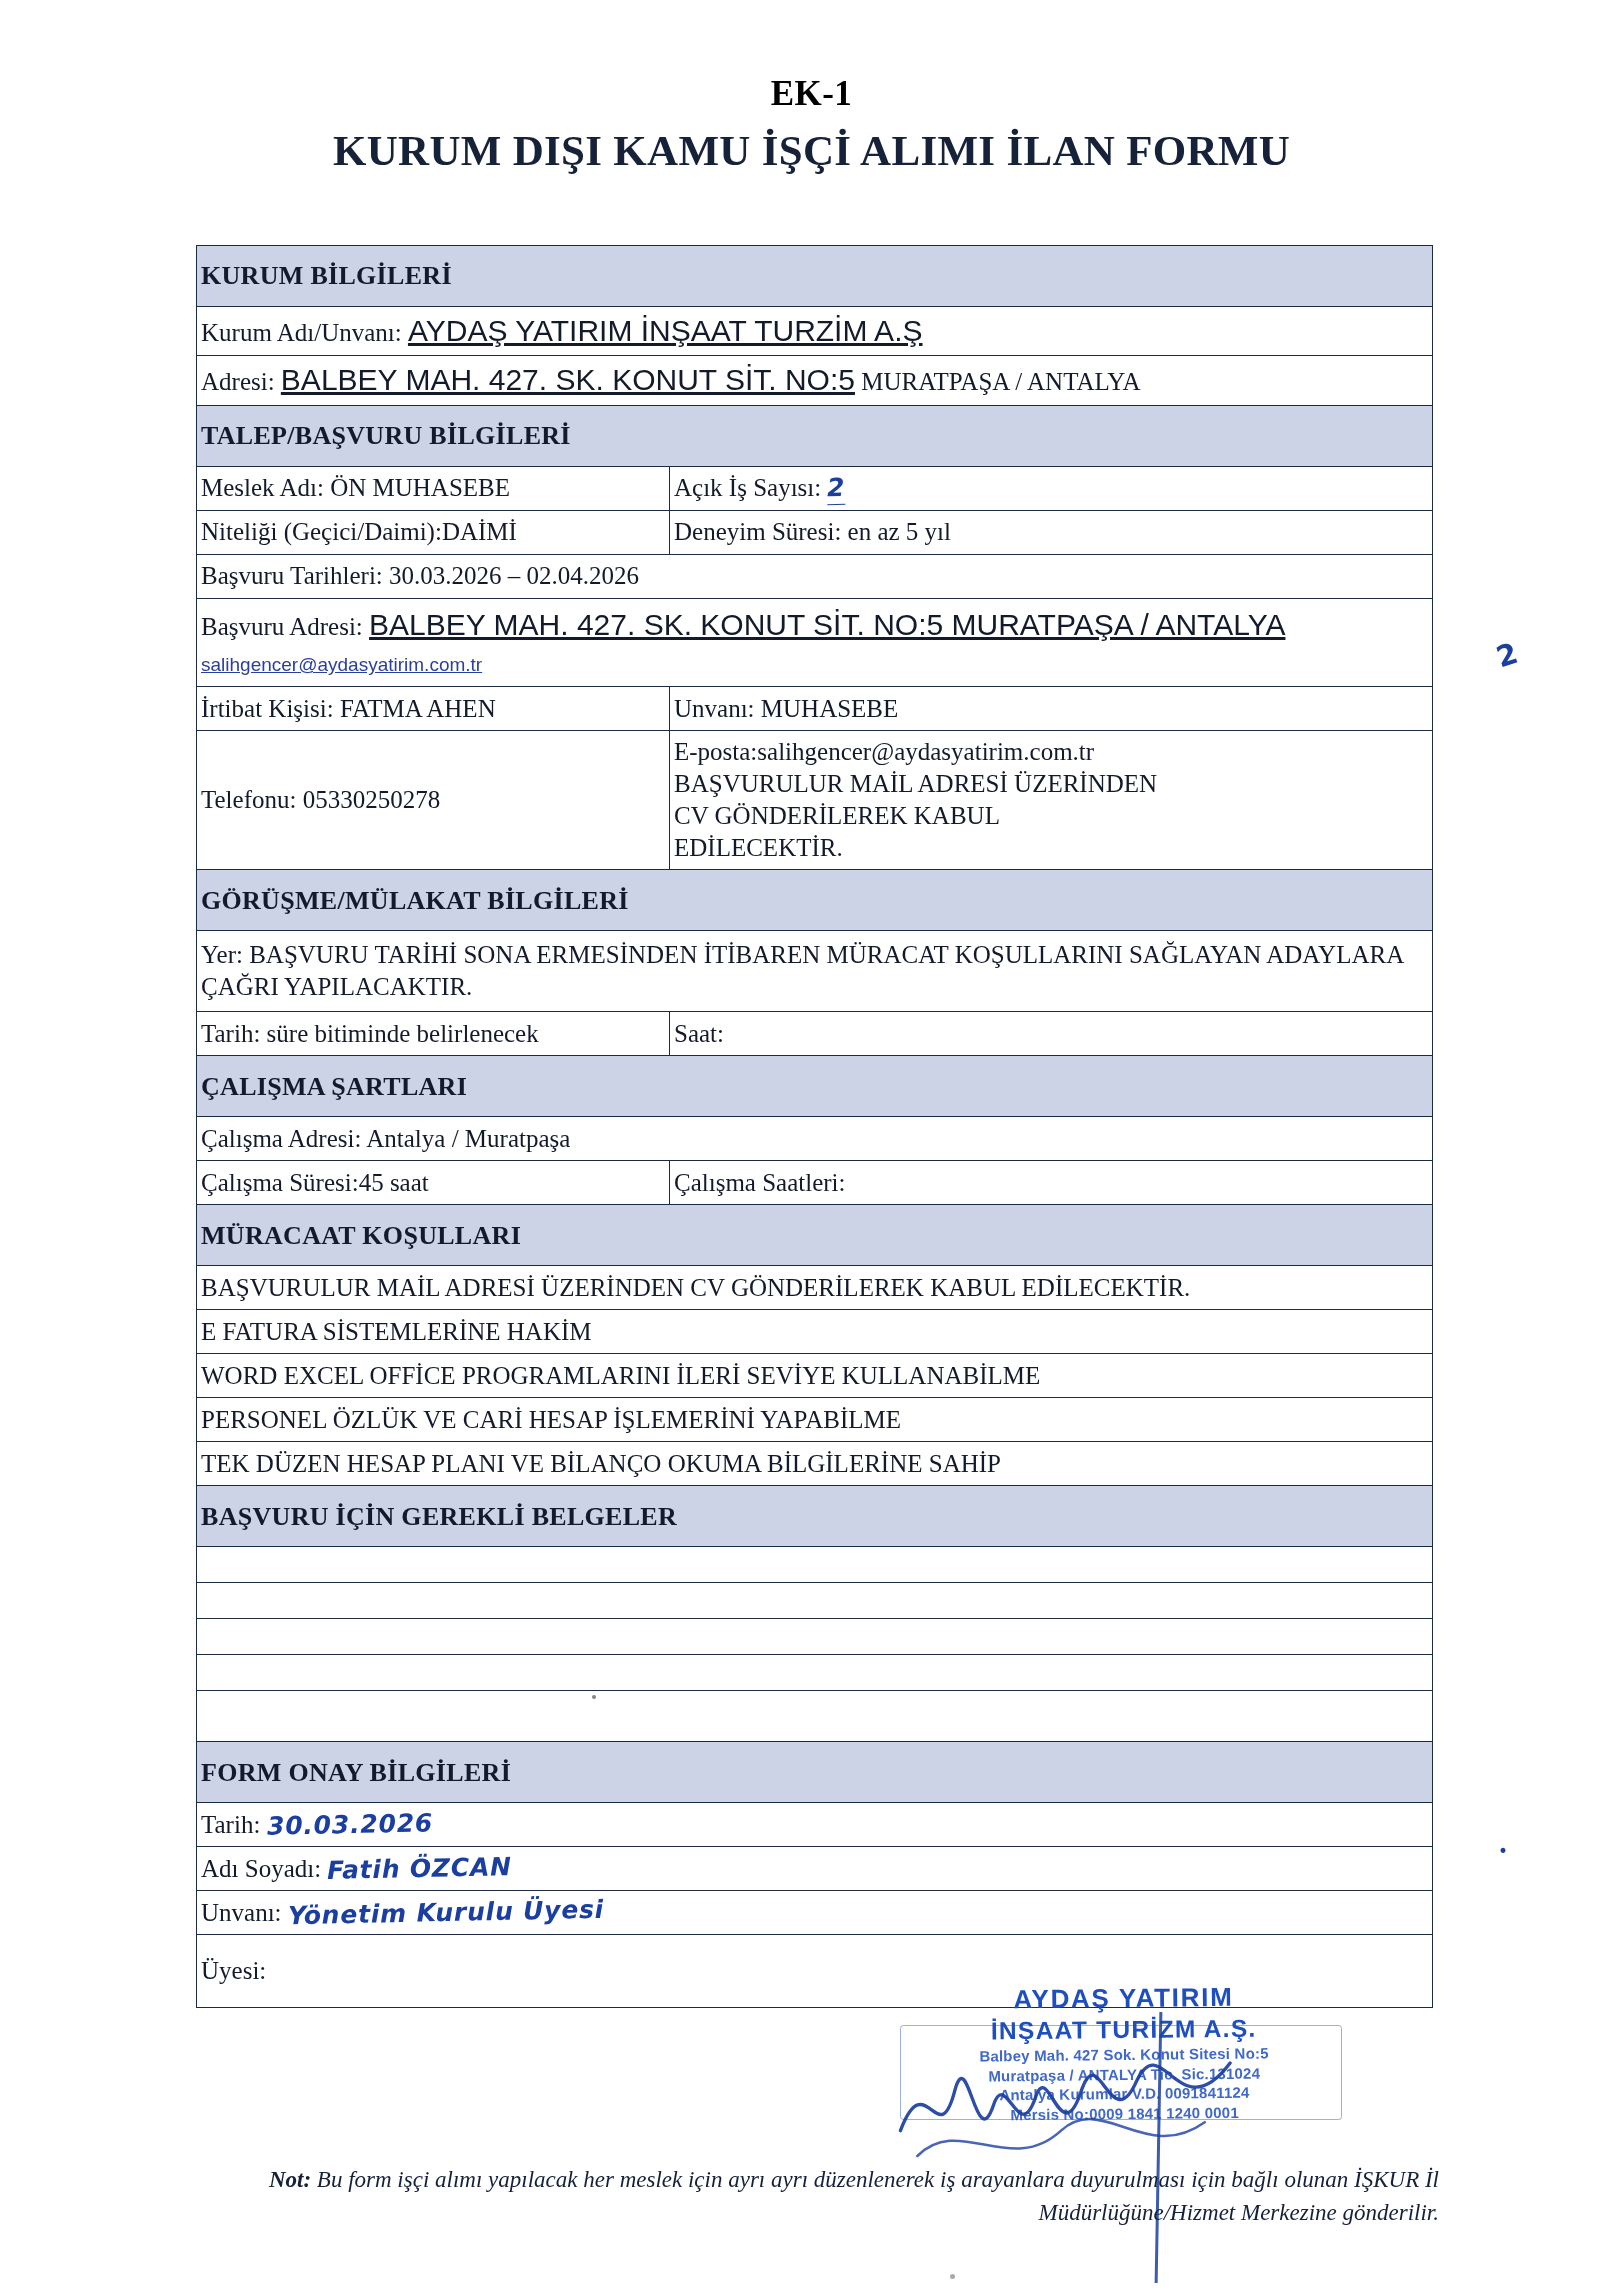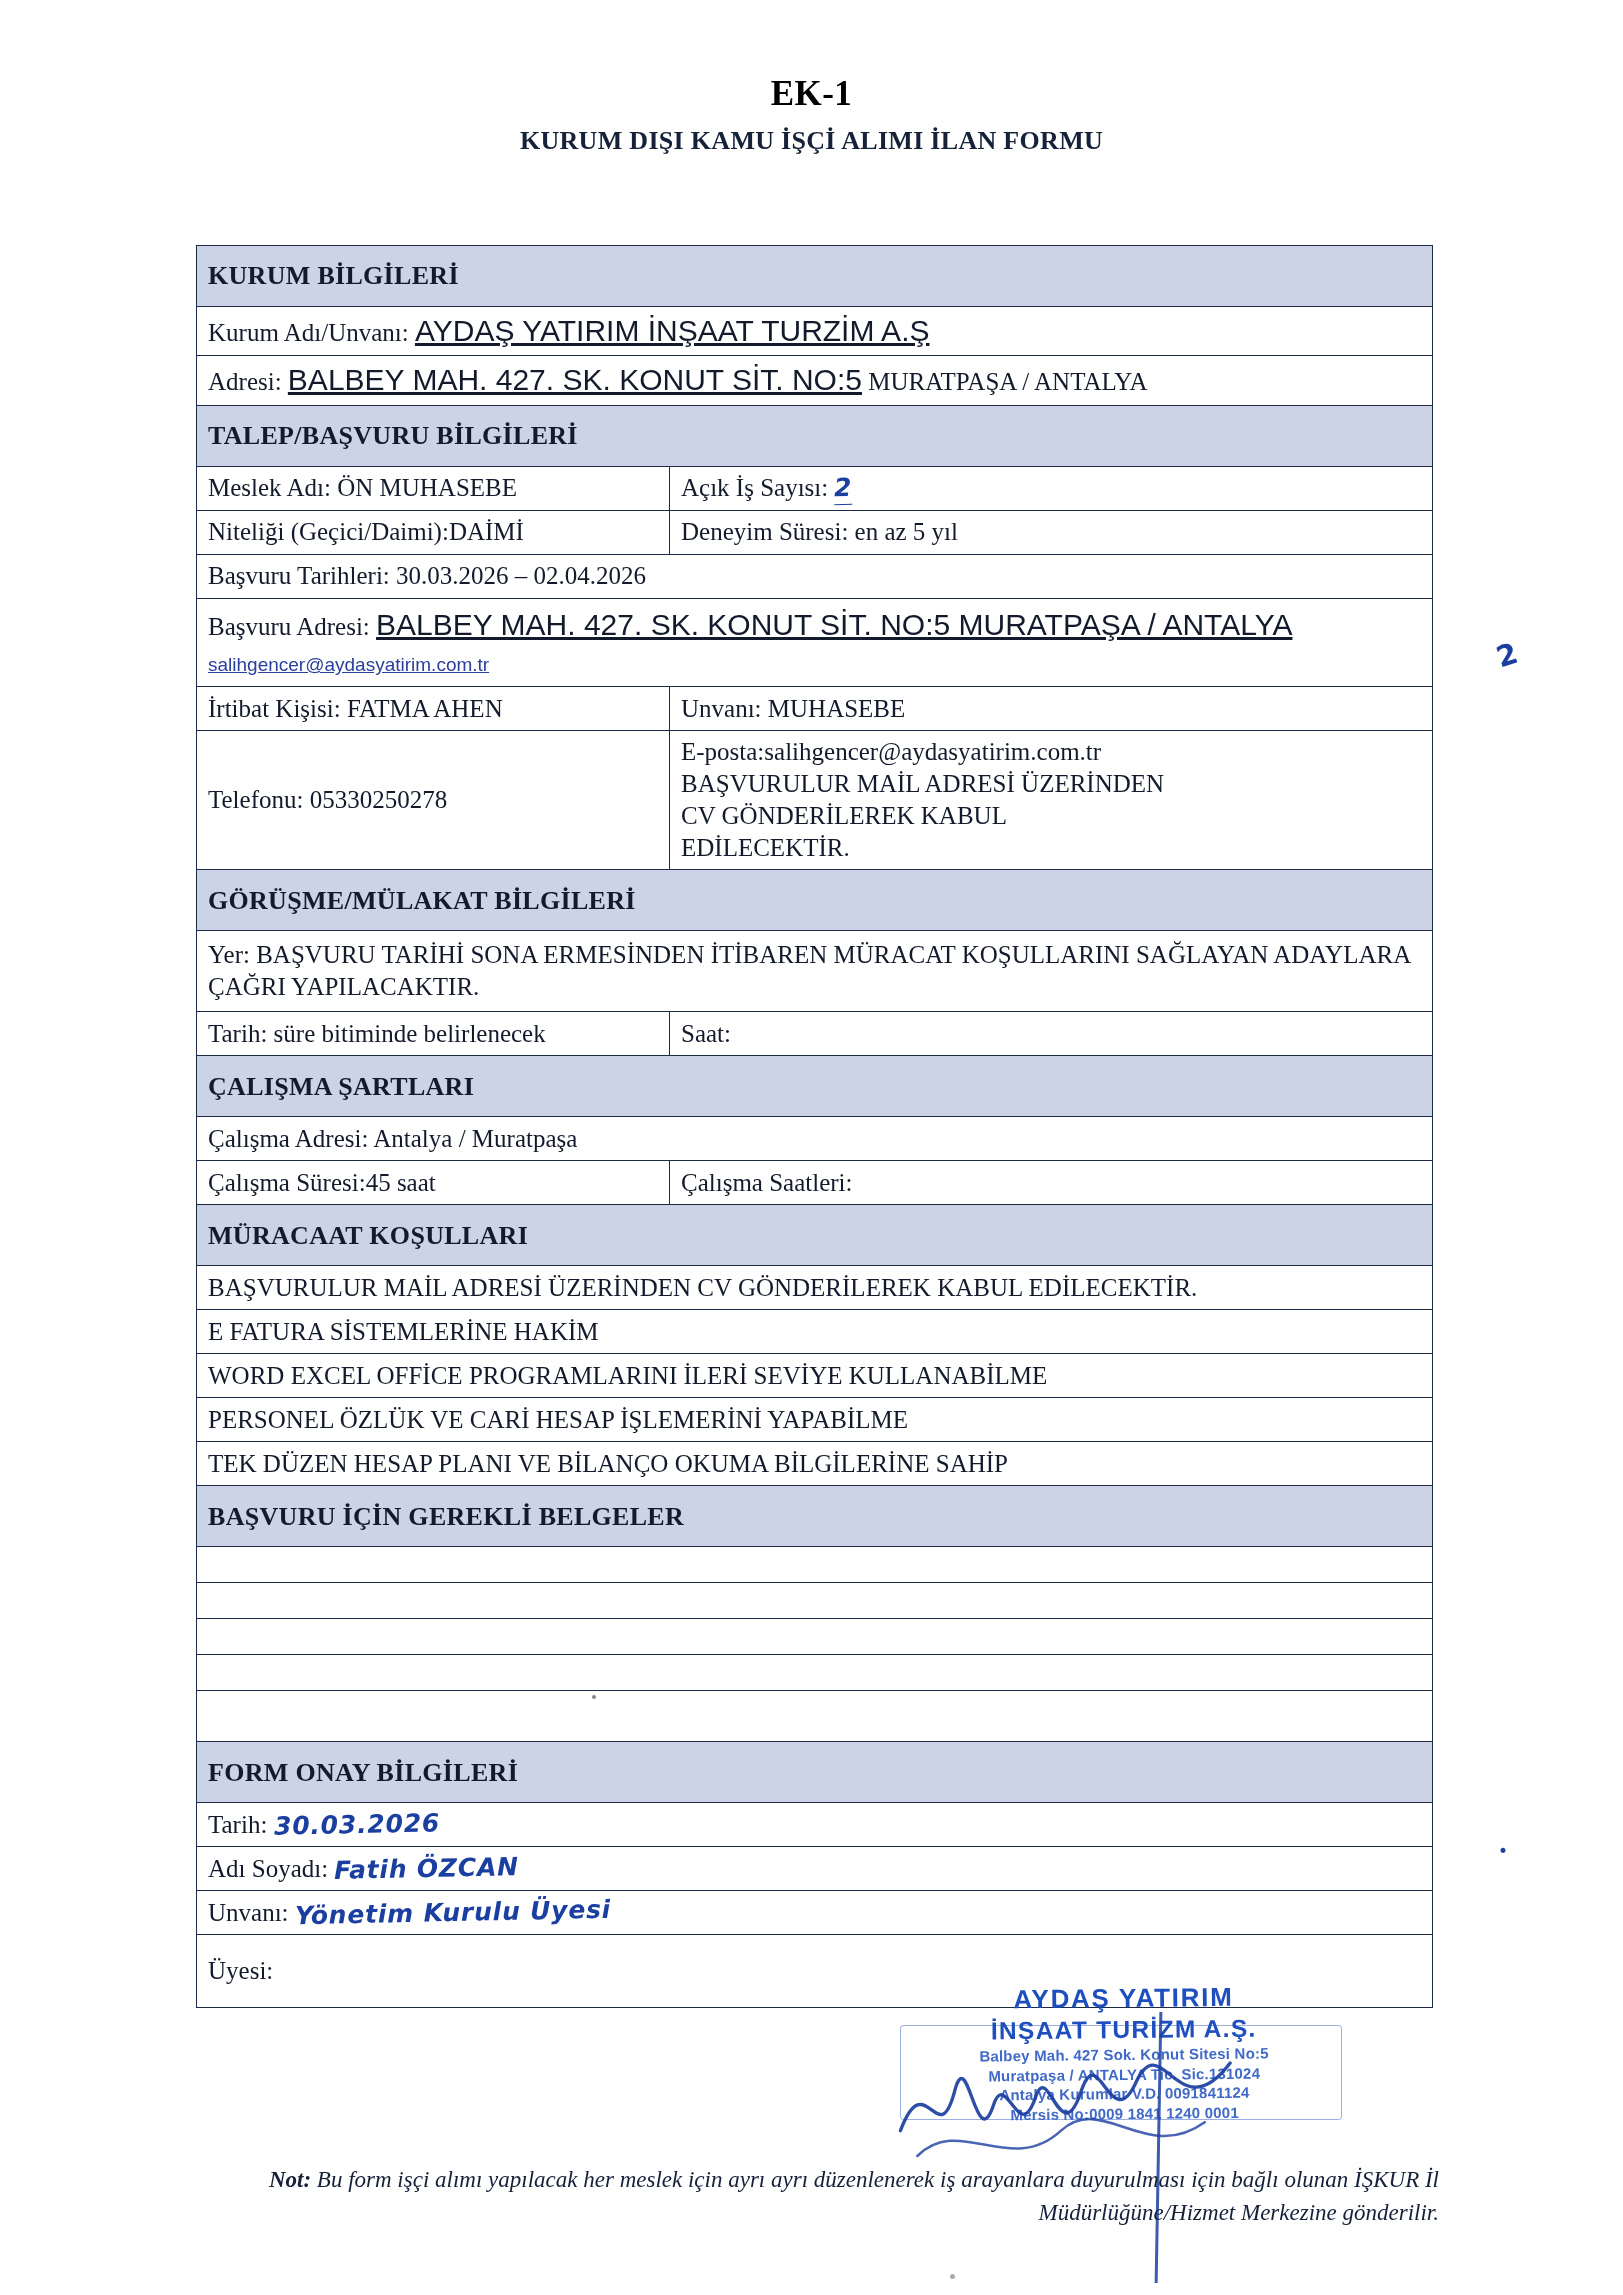--- a/index.html
+++ b/index.html
@@ -29,38 +29,38 @@
   }
   .title-ek {
     font-family: "Liberation Serif", serif;
     font-size: 35px;
     font-weight: bold;
     letter-spacing: 0.4px;
     color: #000000;
   }
   .title-main {
     font-family: "Liberation Serif", serif;
-    font-size: 26px;
+    font-size: 43px;
     font-weight: bold;
     letter-spacing: 0.3px;
     margin-top: 12px;
     color: #16213a;
   }
   
   .form-table {
     position: absolute;
     left: 196px;
     top: 245px;
     width: 1236px;
     border-collapse: collapse;
     table-layout: fixed;
   }
   .form-table td {
     border: 1.7px solid #1d2a44;
-    padding: 5px 11px;
+    padding: 5px 4px;
     font-size: 25px;
     line-height: 1.28;
     vertical-align: middle;
     font-family: "Liberation Serif", serif;
     color: #131a2b;
     height: 44px;
     box-sizing: border-box;
   }
   .section-head td {
     background: #ccd3e6;

